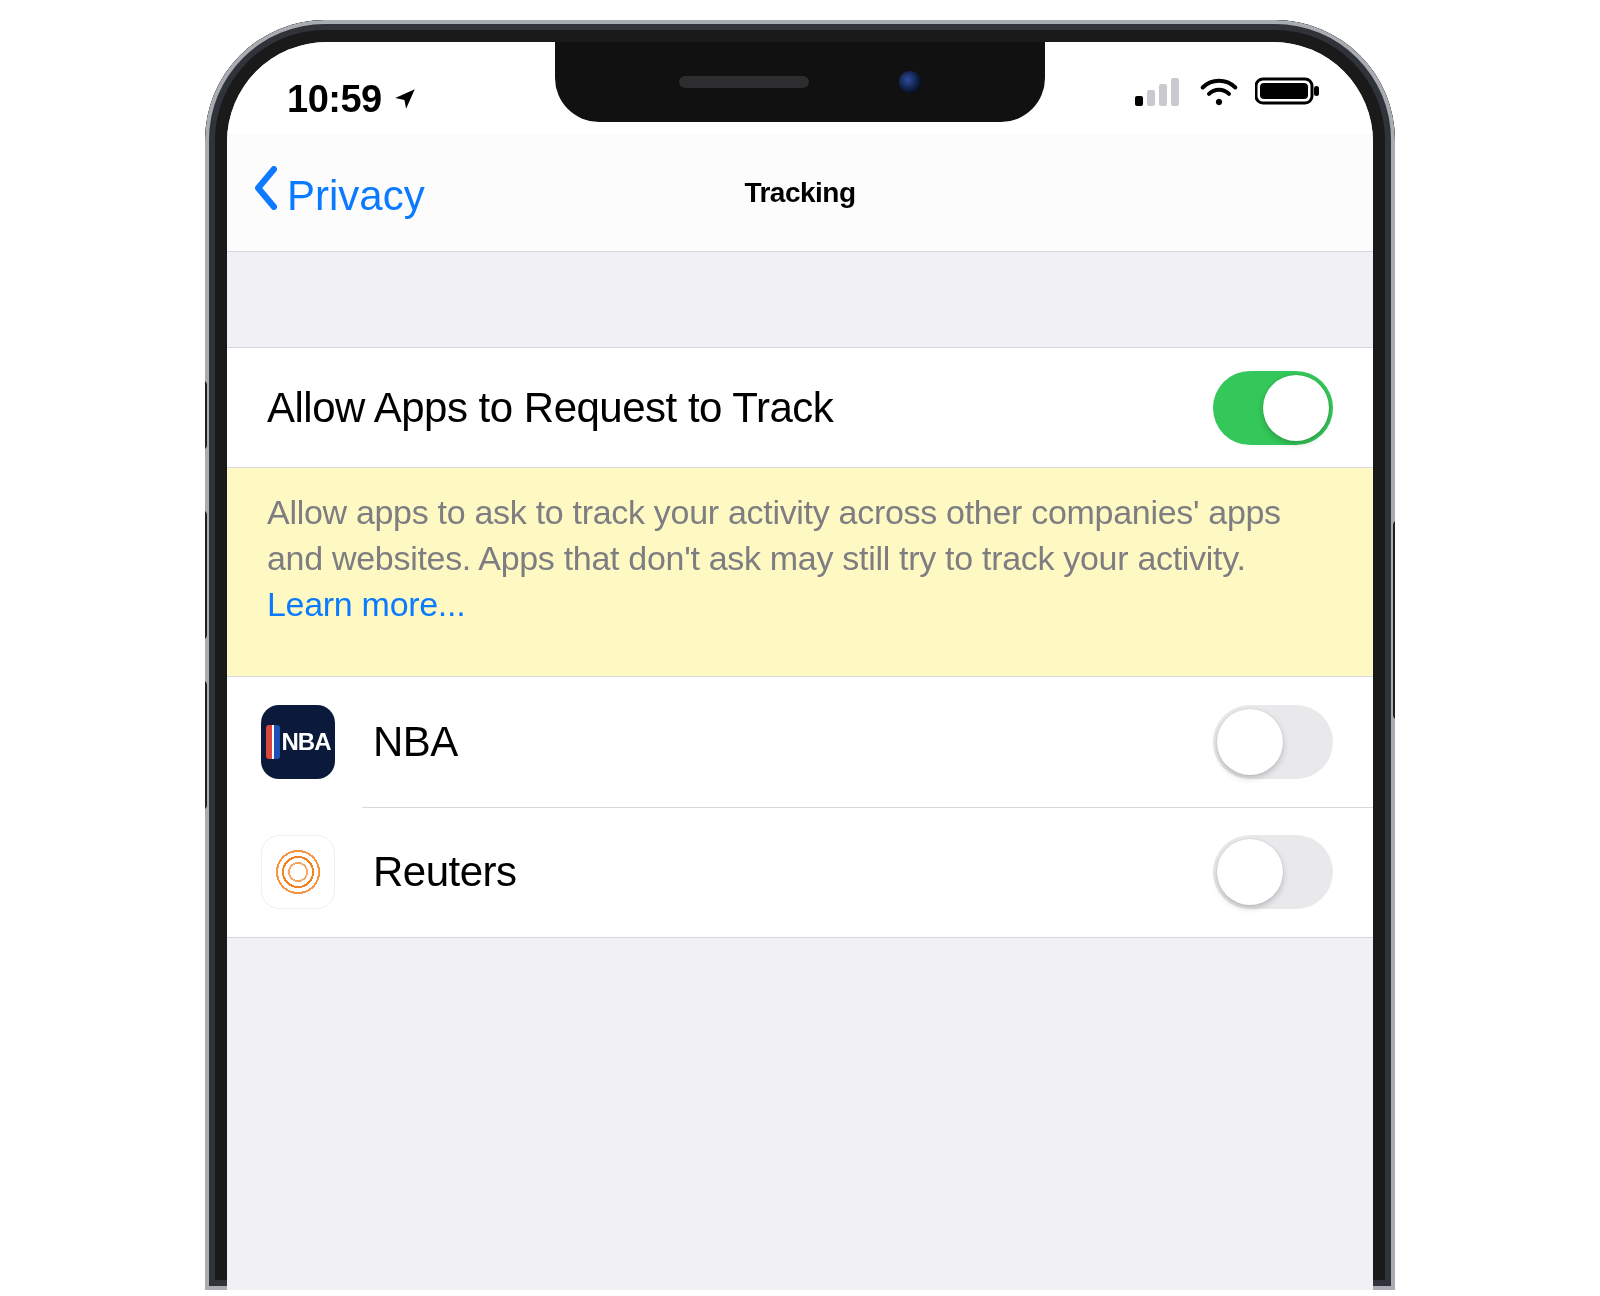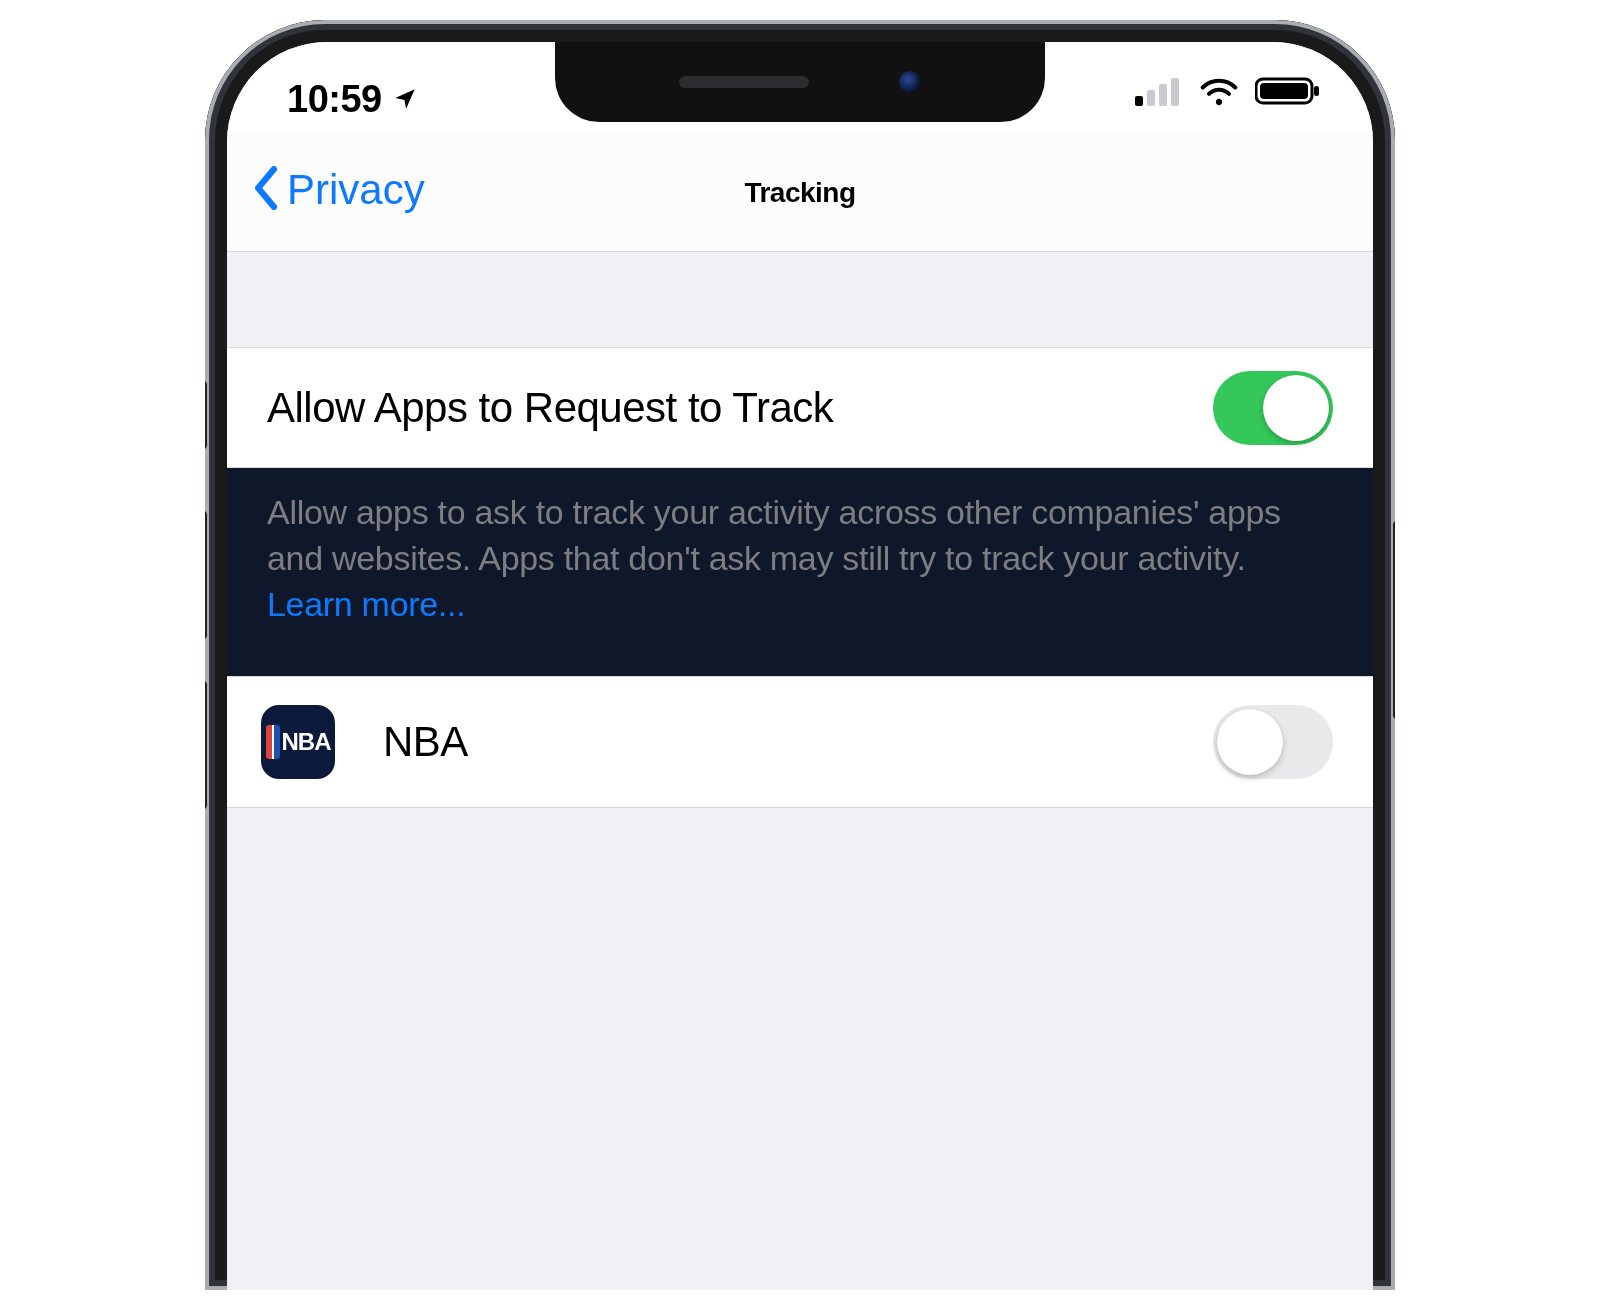--- a/index.html
+++ b/index.html
@@ -108,21 +108,21 @@
     border-bottom: 1px solid #d7d7dc;
     position: relative;
     display: flex;
     align-items: center;
     justify-content: center;
   }
   .back-btn {
     position: absolute;
     left: 24px;
     display: flex;
-    align-items: flex-start;
+    align-items: flex-end;
     gap: 6px;
     color: #0b7aff;
     font-size: 42px;
     cursor: pointer;
   }
   .nav-title {
     font-size: 28px;
     font-weight: 600;
     color: #000;
     letter-spacing: -0.5px;
@@ -162,21 +162,21 @@
     width: 66px;
     height: 66px;
     background: #fff;
     border-radius: 50%;
     box-shadow: 0 3px 6px rgba(0,0,0,.2), 0 0 0 1px rgba(0,0,0,.03);
   }
   .toggle.on .knob { right: 4px; }
   .toggle.off .knob { left: 4px; }
 
   .footer-text {
-    background: #0f172a;
+    background: #fef9c3;
     padding: 22px 40px 48px 40px;
     font-size: 34px;
     line-height: 1.35;
     color: #7d7d82;
     letter-spacing: -0.3px;
     border-bottom: 1px solid #d7d7dc;
   }
   .footer-text .link {
     color: #0b7aff;
     cursor: pointer;
@@ -191,21 +191,21 @@
   .app-list .row + .row::before {
     content: "";
     position: absolute;
     left: 135px; right: 0; top: 0;
     height: 1px;
     background: #d7d7dc;
   }
   .app-left {
     display: flex;
     align-items: center;
-    gap: 48px;
+    gap: 38px;
   }
   .app-icon {
     width: 74px;
     height: 74px;
     border-radius: 18px;
     display: flex;
     align-items: center;
     justify-content: center;
     overflow: hidden;
   }
@@ -325,18 +325,29 @@
                 <div class="nba-logo"></div>
                 <span>NBA</span>
               </div>
           </div>
           <div class="app-name">NBA</div>
         </div>
         <div class="toggle off">
             <div class="knob"></div>
           </div>
       </div>
+      <div class="row">
+        <div class="app-left">
+          <div class="app-icon reuters">
+            <div class="reuters-dots"></div>
+          </div>
+          <div class="app-name">Reuters</div>
+        </div>
+        <div class="toggle off">
+            <div class="knob"></div>
+          </div>
+      </div>
     </div>
     <div class="list-end"></div>
     <div class="bottom-pad"></div>
 
   </div>
 </div>
 
 </body></html>

